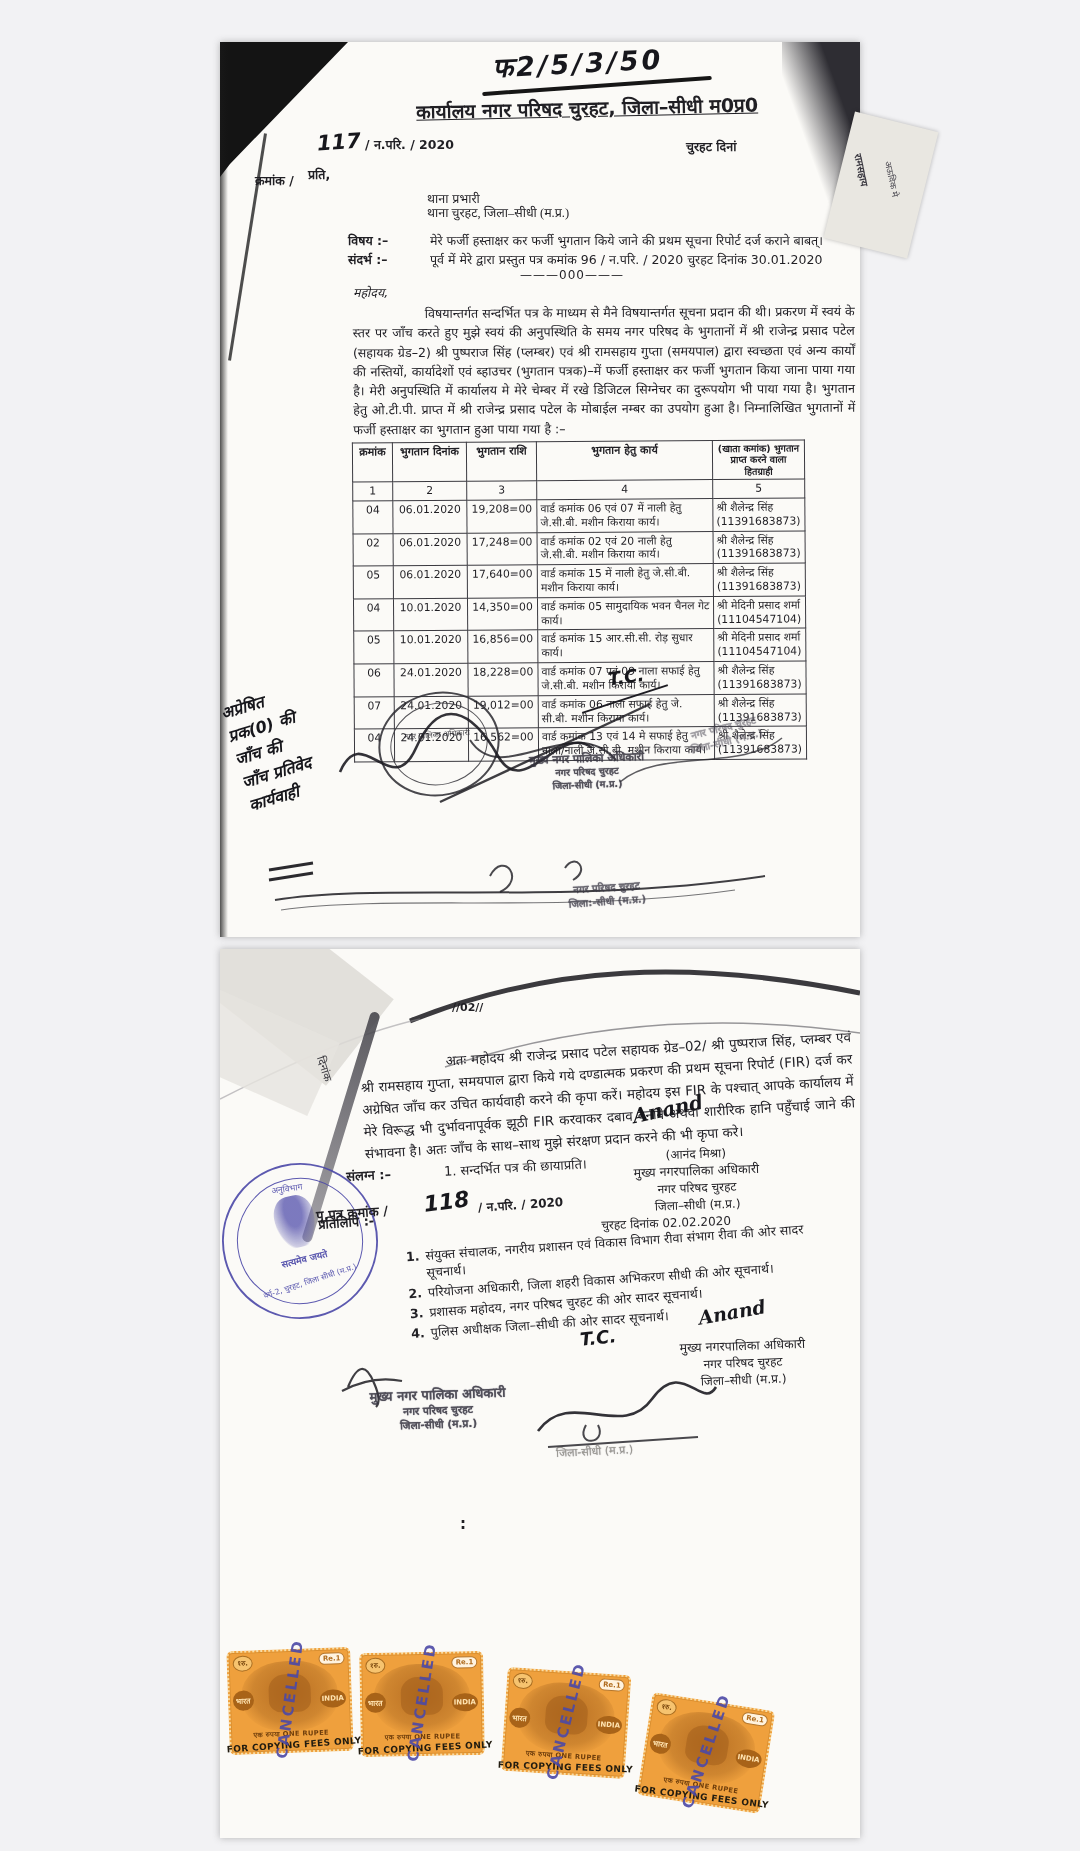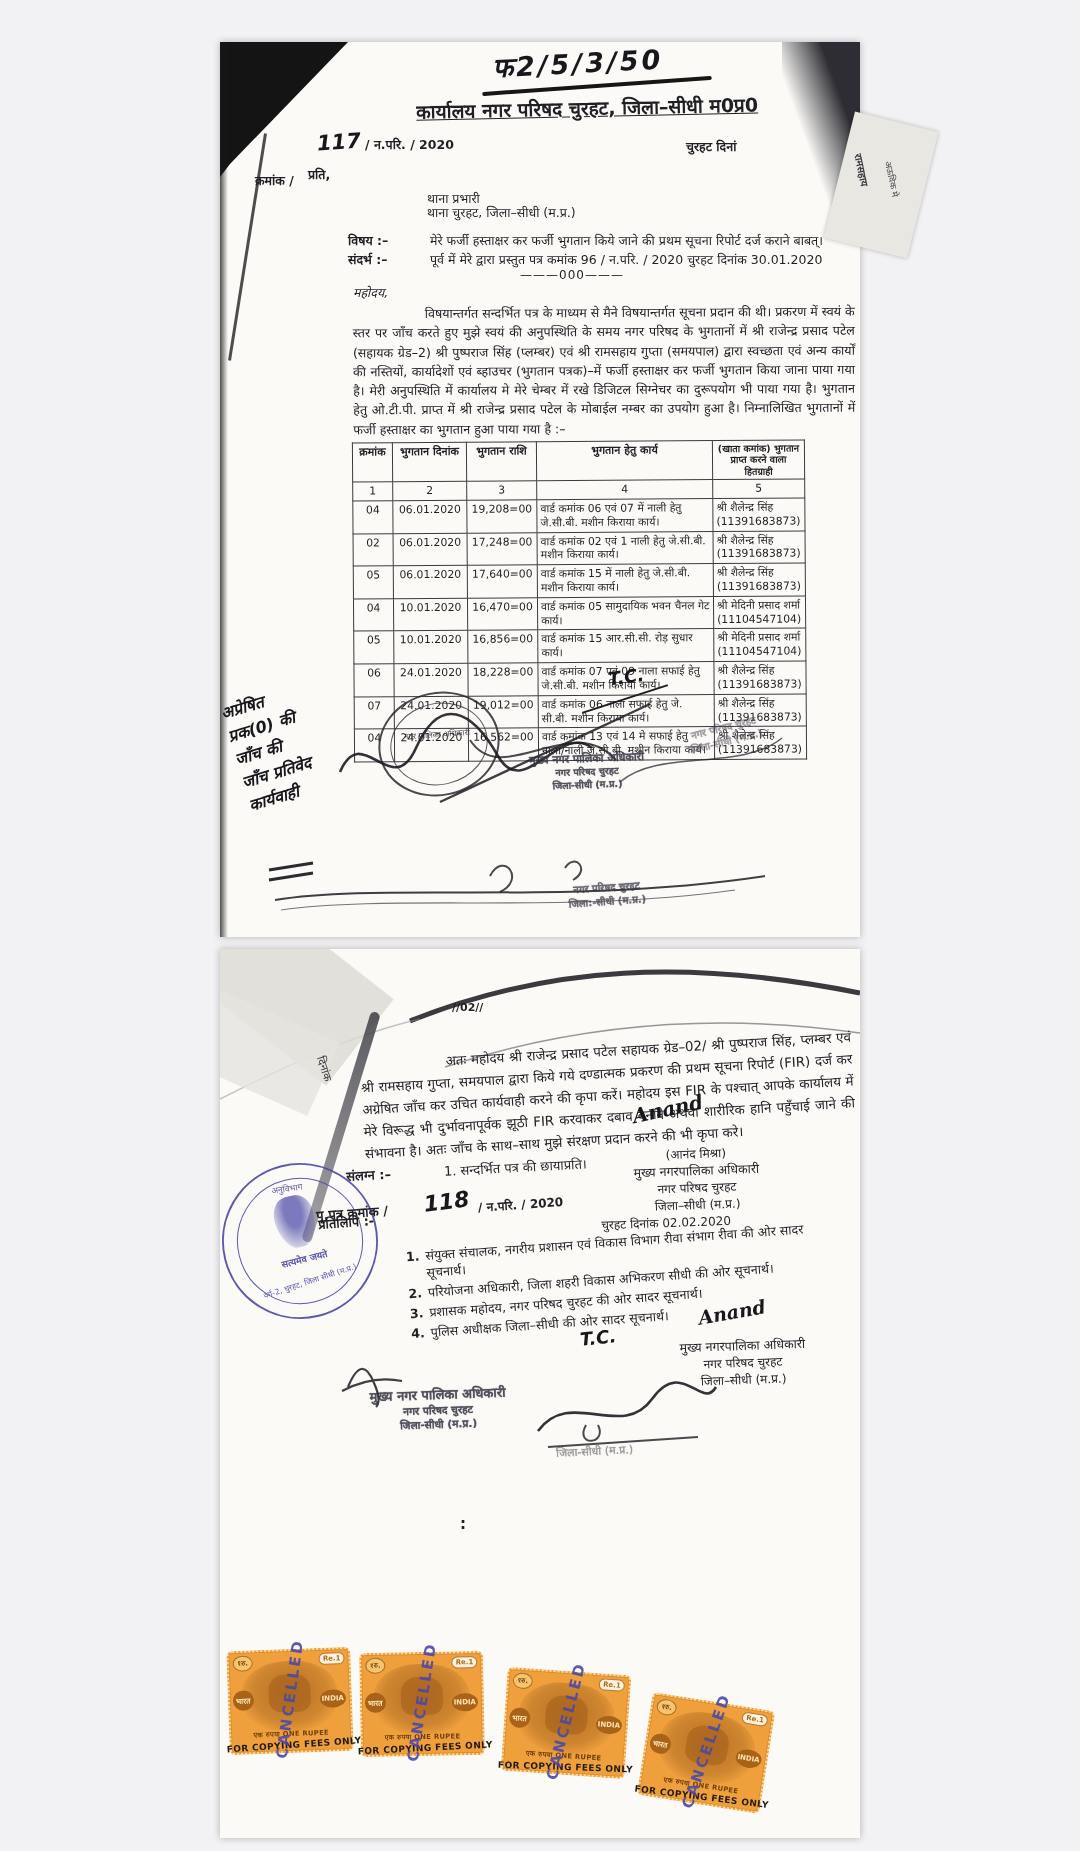--- a/index.html
+++ b/index.html
@@ -52,21 +52,21 @@
 
     <div class="abs" style="left:35px;top:88px;width:400px;height:30px;">
       <span class="abs small" style="left:0;top:6px;font-weight:bold;margin-top:36px;">क्रमांक /</span>
       <span class="abs hw" style="left:62px;top:0;font-size:21px;transform:rotate(-4deg);">117</span>
       <span class="abs small" style="left:110px;top:6px;font-weight:bold;">/ न.परि. / 2020</span>
     </div>
     <div class="abs small" style="left:466px;top:96px;font-weight:bold;">चुरहट दिनां</div>
 
     <div class="abs small" style="left:88px;top:124px;font-weight:bold;">प्रति,</div>
     <div class="abs small" style="left:207px;top:148px;">थाना प्रभारी</div>
-    <div class="abs small" style="left:207px;top:162px;">थाना चुरहट, जिला–सीधी (म.प्र.)</div>
+    <div class="abs small" style="left:207px;top:162px;font-family:Liberation Serif, serif;">थाना चुरहट, जिला–सीधी (म.प्र.)</div>
 
     <div class="abs small" style="left:128px;top:190px;font-weight:bold;">विषय :–</div>
     <div class="abs small nowrap" style="left:210px;top:190px;width:430px;">मेरे फर्जी हस्ताक्षर कर फर्जी भुगतान किये जाने की प्रथम सूचना रिपोर्ट दर्ज कराने बाबत्।</div>
     <div class="abs small" style="left:128px;top:209px;font-weight:bold;">संदर्भ :–</div>
     <div class="abs small nowrap" style="left:210px;top:209px;width:430px;">पूर्व में मेरे द्वारा प्रस्तुत पत्र कमांक 96 / न.परि. / 2020 चुरहट दिनांक 30.01.2020</div>
     <div class="abs" style="left:300px;top:226px;font-size:12px;letter-spacing:1px;">———000———</div>
 
     <div class="abs small" style="left:133px;top:242px;font-style:italic;">महोदय,</div>
     <div class="abs doc" style="left:133px;top:261px;width:502px;font-size:12.6px;line-height:19.3px;text-align:justify;text-indent:72px;transform:rotate(-.3deg);">विषयान्तर्गत सन्दर्भित पत्र के माध्यम से मैने विषयान्तर्गत सूचना प्रदान की थी। प्रकरण में स्वयं के स्तर पर जाँच करते हुए मुझे स्वयं की अनुपस्थिति के समय नगर परिषद के भुगतानों में श्री राजेन्द्र प्रसाद पटेल (सहायक ग्रेड–2) श्री पुष्पराज सिंह (प्लम्बर) एवं श्री रामसहाय गुप्ता (समयपाल) द्वारा स्वच्छता एवं अन्य कार्यों की नस्तियों, कार्यादेशों एवं ब्हाउचर (भुगतान पत्रक)–में फर्जी हस्ताक्षर कर फर्जी भुगतान किया जाना पाया गया है। मेरी अनुपस्थिति में कार्यालय मे मेरे चेम्बर में रखे डिजिटल सिग्नेचर का दुरूपयोग भी पाया गया है। भुगतान हेतु ओ.टी.पी. प्राप्त में श्री राजेन्द्र प्रसाद पटेल के मोबाईल नम्बर का उपयोग हुआ है। निम्नालिखित भुगतानों में फर्जी हस्ताक्षर का भुगतान हुआ पाया गया है :–</div>
 
@@ -97,34 +97,34 @@
             <td class="c">04</td>
             <td class="c">06.01.2020</td>
             <td class="c">19,208=00</td>
             <td>वार्ड कमांक 06 एवं 07 में नाली हेतु जे.सी.बी. मशीन किराया कार्य।</td>
             <td>श्री शैलेन्द्र सिंह (11391683873)</td>
           </tr>
       <tr>
             <td class="c">02</td>
             <td class="c">06.01.2020</td>
             <td class="c">17,248=00</td>
-            <td>वार्ड कमांक 02 एवं 1 नाली हेतु जे.सी.बी. मशीन किराया कार्य।</td>
+            <td>वार्ड कमांक 02 एवं 20 नाली हेतु जे.सी.बी. मशीन किराया कार्य।</td>
             <td>श्री शैलेन्द्र सिंह (11391683873)</td>
           </tr>
       <tr>
             <td class="c">05</td>
             <td class="c">06.01.2020</td>
             <td class="c">17,640=00</td>
             <td>वार्ड कमांक 15 में नाली हेतु जे.सी.बी. मशीन किराया कार्य।</td>
             <td>श्री शैलेन्द्र सिंह (11391683873)</td>
           </tr>
       <tr>
             <td class="c">04</td>
             <td class="c">10.01.2020</td>
-            <td class="c">16,470=00</td>
+            <td class="c">14,350=00</td>
             <td>वार्ड कमांक 05 सामुदायिक भवन चैनल गेट कार्य।</td>
             <td>श्री मेदिनी प्रसाद शर्मा (11104547104)</td>
           </tr>
       <tr>
             <td class="c">05</td>
             <td class="c">10.01.2020</td>
             <td class="c">16,856=00</td>
             <td>वार्ड कमांक 15 आर.सी.सी. रोड़ सुधार कार्य।</td>
             <td>श्री मेदिनी प्रसाद शर्मा (11104547104)</td>
           </tr>

